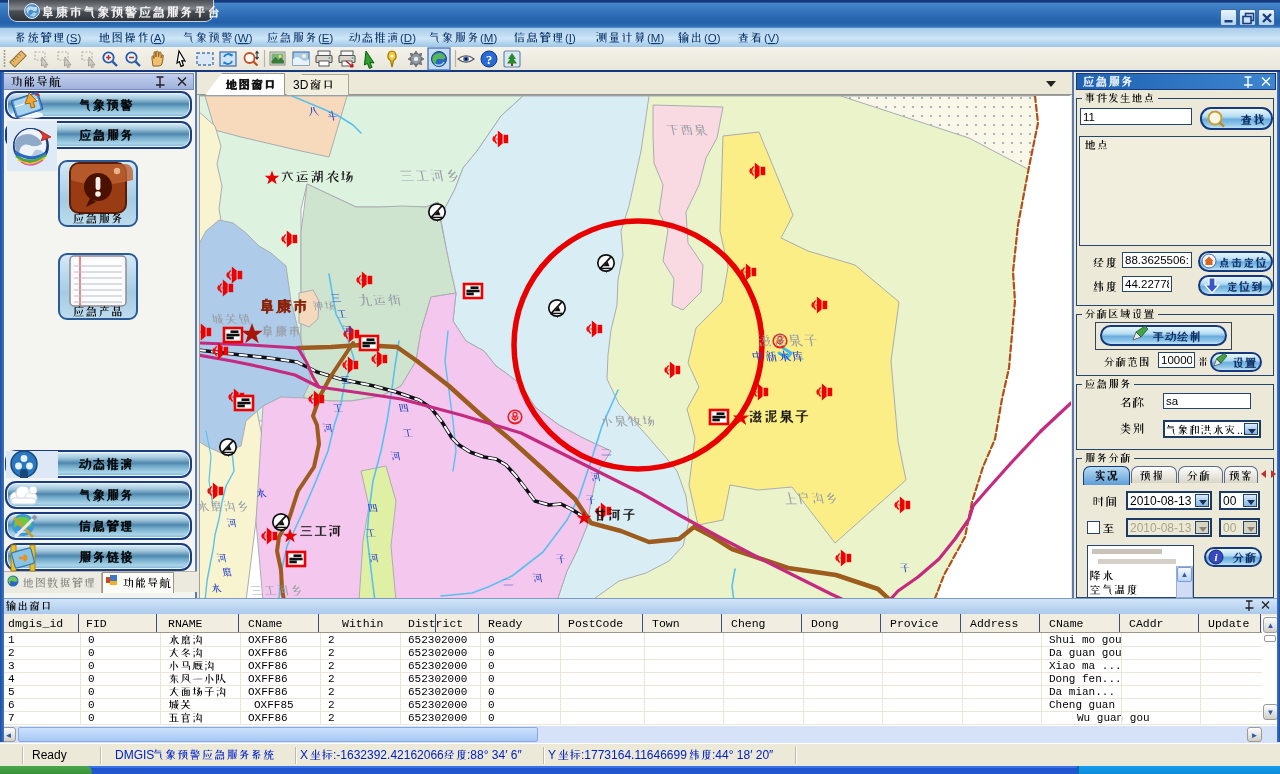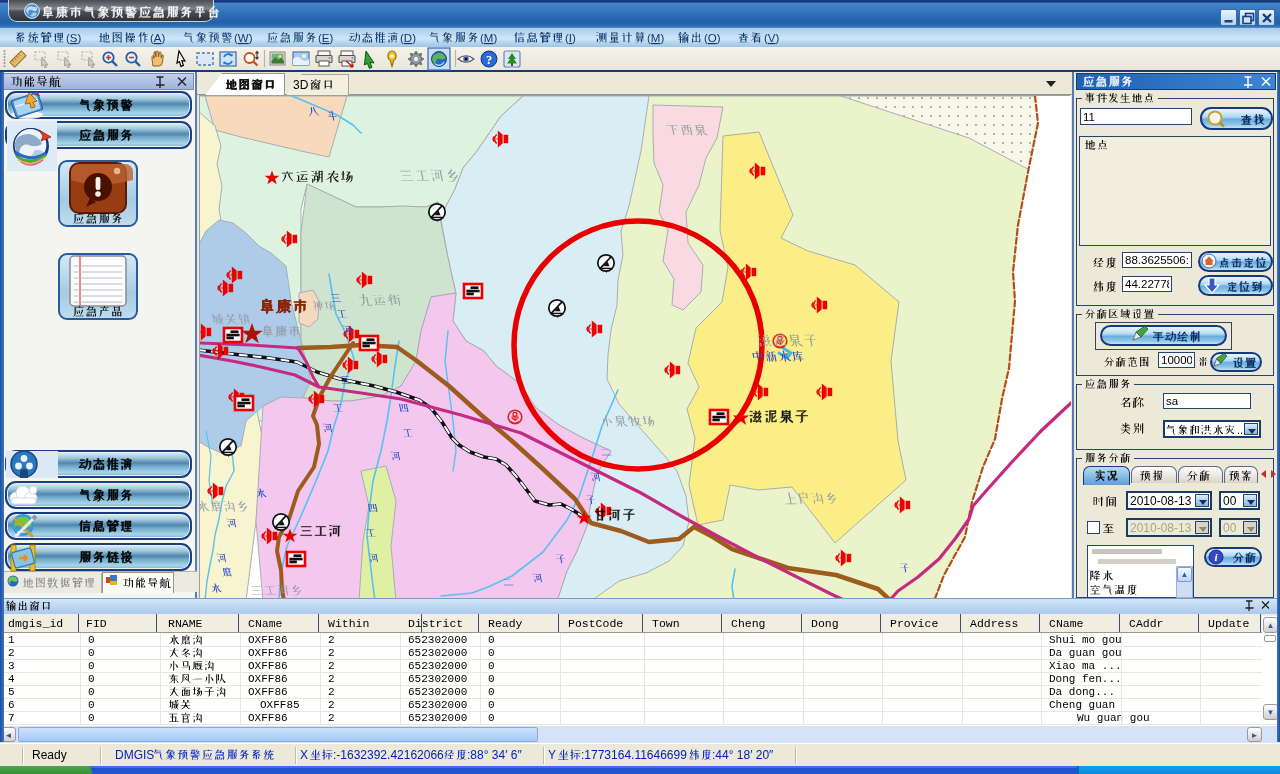--- a/index.html
+++ b/index.html
@@ -611,21 +611,21 @@
 <div class="bluebtn" style="left:1204px;top:547px;width:58px;height:20px"></div>
 <div style="position:absolute;left:0;top:72px;width:4px;height:670px;background:linear-gradient(90deg,#1c4e9e,#4076c4);z-index:30"></div>
 <div style="position:absolute;left:1277px;top:72px;width:3px;height:670px;background:linear-gradient(90deg,#4076c4,#1c4e9e);z-index:30"></div>
 <div class="outhead"></div>
 <div class="tbl">
     <div class="thead">
       <div class="th" style="left:0px;width:79px">dmgis_id</div>
       <div class="th" style="left:78px;width:79px">FID</div>
       <div class="th" style="left:160px;width:79px">RNAME</div>
       <div class="th" style="left:240px;width:79px">CName</div>
-      <div class="th" style="left:320px;width:102px">Within</div>
+      <div class="th" style="left:334px;width:102px">Within</div>
       <div class="th" style="left:400px;width:79px">District</div>
       <div class="th" style="left:480px;width:79px">Ready</div>
       <div class="th" style="left:560px;width:83px">PostCode</div>
       <div class="th" style="left:644px;width:78px">Town</div>
       <div class="th" style="left:723px;width:79px">Cheng</div>
       <div class="th" style="left:803px;width:78px">Dong</div>
       <div class="th" style="left:882px;width:79px">Provice</div>
       <div class="th" style="left:962px;width:78px">Address</div>
       <div class="th" style="left:1041px;width:79px">CName</div>
       <div class="th" style="left:1121px;width:78px">CAddr</div>
@@ -667,26 +667,26 @@
       <div class="td" style="left:488px">0</div>
       <div class="td" style="left:1049px">Dong fen...</div>
     </div>
     <div class="trow" style="top:72px">
       <div class="td" style="left:8px">5</div>
       <div class="td" style="left:88px">0</div>
       <div class="td" style="left:248px">OXFF86</div>
       <div class="td" style="left:328px">2</div>
       <div class="td" style="left:408px">652302000</div>
       <div class="td" style="left:488px">0</div>
-      <div class="td" style="left:1049px">Da dong...</div>
+      <div class="td" style="left:1049px">Da mian...</div>
     </div>
     <div class="trow" style="top:85px">
       <div class="td" style="left:8px">6</div>
       <div class="td" style="left:88px">0</div>
-      <div class="td" style="left:260px">OXFF85</div>
+      <div class="td" style="left:254px">OXFF85</div>
       <div class="td" style="left:328px">2</div>
       <div class="td" style="left:408px">652302000</div>
       <div class="td" style="left:488px">0</div>
       <div class="td" style="left:1049px">Cheng guan</div>
     </div>
     <div class="trow" style="top:98px">
       <div class="td" style="left:8px">7</div>
       <div class="td" style="left:88px">0</div>
       <div class="td" style="left:248px">OXFF86</div>
       <div class="td" style="left:328px">2</div>

